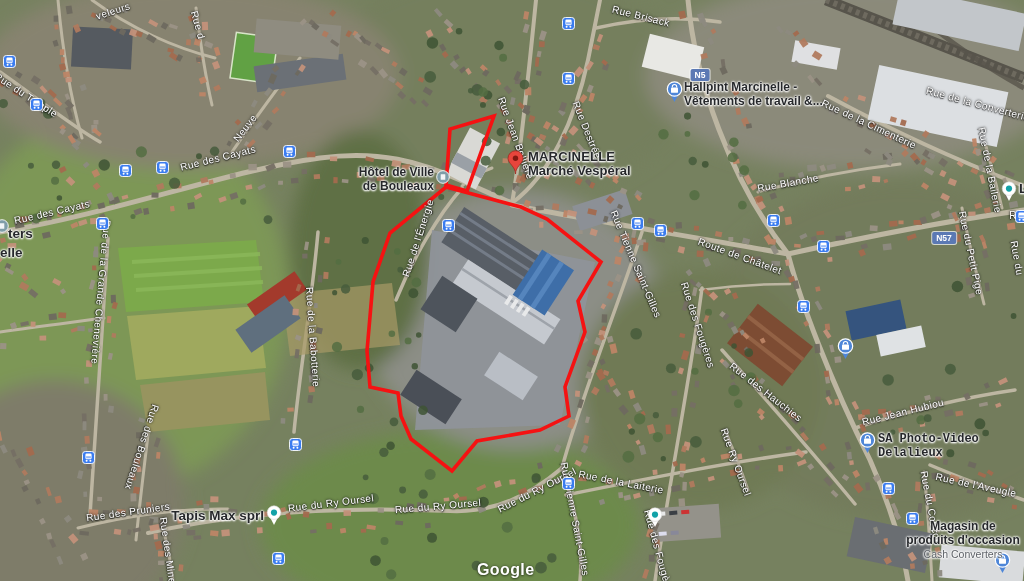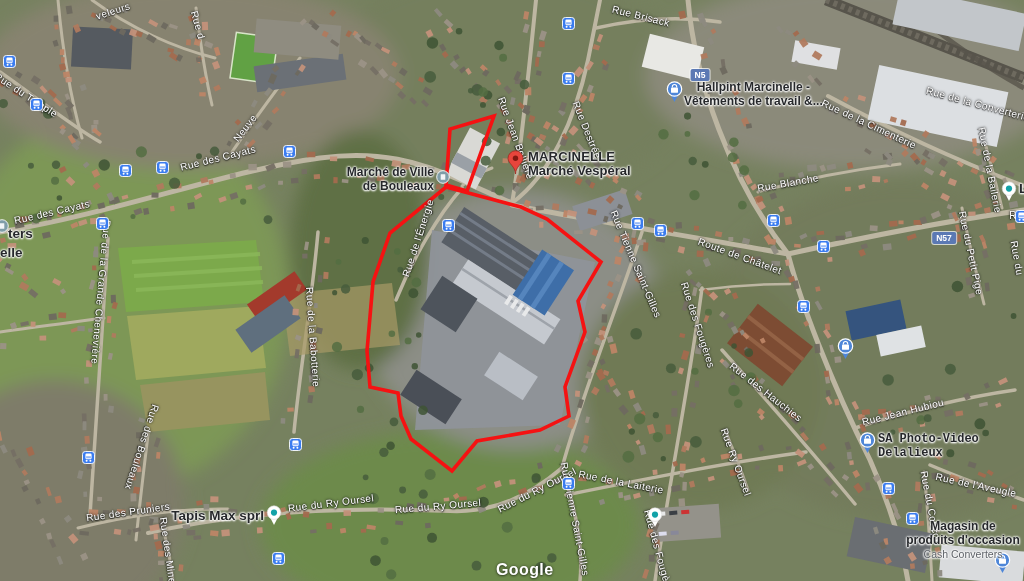--- a/index.html
+++ b/index.html
@@ -1224,30 +1224,30 @@
         </svg></div>
       <div class="poi title" style="top: 150px; left: 528px;">
         <div class="l1">MARCINELLE</div>
         <div class="l2">Marché Vespéral</div>
       </div>
       <div class="icon" style="left: 436px; top: 170px;"><svg width="14" height="14" viewBox="0 0 14 14">
           <circle cx="7" cy="7" r="6.3" fill="#7f9da8" stroke="rgba(255,255,255,.85)" stroke-width="1"></circle>
           <rect x="4.7" y="4.2" width="4.6" height="5.6" rx="0.5" fill="rgba(255,255,255,.9)"></rect>
         </svg></div>
       <div class="poi " style="top: 165px; right: 590px; text-align: right;">
-        <div class="line1">Marché de Ville</div>
+        <div class="line1">Hôtel de Ville</div>
         <div class="line2">de Bouleaux</div>
       </div>
       <div class="icon" style="left: 665.5px; top: 81px;"><svg width="17" height="22" viewBox="0 0 17 22">
           <path d="M8.5,21 L4.6,13.8 L12.4,13.8 Z" fill="#4e86d8"></path>
           <circle cx="8.5" cy="8" r="7.2" fill="#4e86d8" stroke="#fff" stroke-width="1.2"></circle>
           <path d="M6.3,6.6 v-0.9 a2.2,2.2 0 0 1 4.4,0 v0.9" stroke="#fff" stroke-width="1.1" fill="none"></path>
           <rect x="5" y="6.4" width="7" height="5.4" rx="0.9" fill="#fff"></rect>
         </svg></div>
-      <div class="poi " style="top: 80px; left: 684px; text-align: center;">
+      <div class="poi " style="top: 80px; left: 684px;">
         <div class="line1">Hallpint Marcinelle -</div>
         <div class="line2">Vêtements de travail &amp;...</div>
       </div>
       <div class="icon" style="left: 836.5px; top: 338px;"><svg width="17" height="22" viewBox="0 0 17 22">
           <path d="M8.5,21 L4.6,13.8 L12.4,13.8 Z" fill="#4e86d8"></path>
           <circle cx="8.5" cy="8" r="7.2" fill="#4e86d8" stroke="#fff" stroke-width="1.2"></circle>
           <path d="M6.3,6.6 v-0.9 a2.2,2.2 0 0 1 4.4,0 v0.9" stroke="#fff" stroke-width="1.1" fill="none"></path>
           <rect x="5" y="6.4" width="7" height="5.4" rx="0.9" fill="#fff"></rect>
         </svg></div>
       <div class="icon" style="left: 858.5px; top: 432px;"><svg width="17" height="22" viewBox="0 0 17 22">
@@ -1301,14 +1301,14 @@
       <div class="icon" style="left: -5px; top: 219px;"><svg width="14" height="14" viewBox="0 0 14 14">
           <circle cx="7" cy="7" r="6.3" fill="#7f9da8" stroke="rgba(255,255,255,.85)" stroke-width="1"></circle>
           <rect x="4.7" y="4.2" width="4.6" height="5.6" rx="0.5" fill="rgba(255,255,255,.9)"></rect>
         </svg></div>
     </div>
   <div class="overlay" id="badges-layer" style="width:896px;height:581px;">
       <div class="badge" style="left: 700px; top: 75px;">N5</div>
       <div class="badge" style="left: 944px; top: 238px;">N57</div>
     </div>
 
-  <div class="watermark" style="left:496px;top:561px;">Google</div>
+  <div class="watermark" style="left:477px;top:561px;">Google</div>
 </div>
 
 </body></html>

